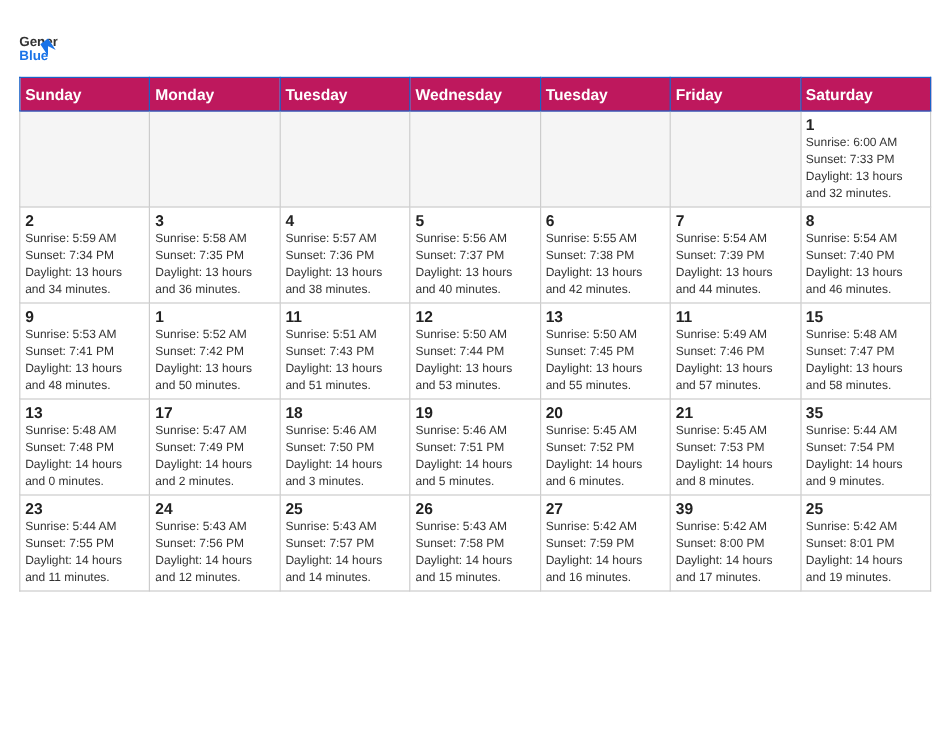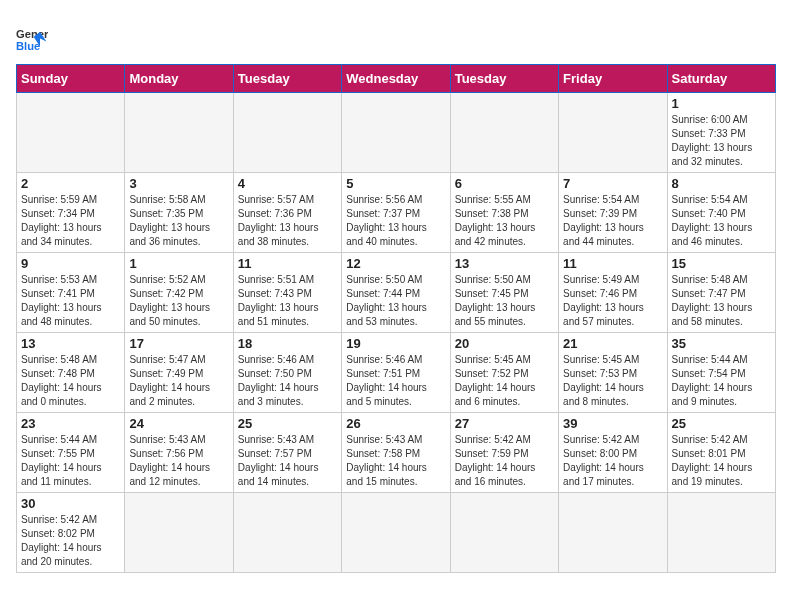--- a/index.html
+++ b/index.html
@@ -235,26 +235,14 @@
         </td>
         <td>
           <div class="day-number">39</div>
           <div class="day-info">Sunrise: 5:42 AM<br>Sunset: 8:00 PM<br>Daylight: 14 hours and 17 minutes.</div>
         </td>
         <td>
           <div class="day-number">25</div>
           <div class="day-info">Sunrise: 5:42 AM<br>Sunset: 8:01 PM<br>Daylight: 14 hours and 19 minutes.</div>
         </td>
       </tr>
-      <tr class="week-row">
-        <td>
-          <div class="day-number">30</div>
-          <div class="day-info">Sunrise: 5:42 AM<br>Sunset: 8:02 PM<br>Daylight: 14 hours and 20 minutes.</div>
-        </td>
-        <td class="empty"></td>
-        <td class="empty"></td>
-        <td class="empty"></td>
-        <td class="empty"></td>
-        <td class="empty"></td>
-        <td class="empty"></td>
-      </tr>
     </tbody>
 </table>
 
 </body></html>

